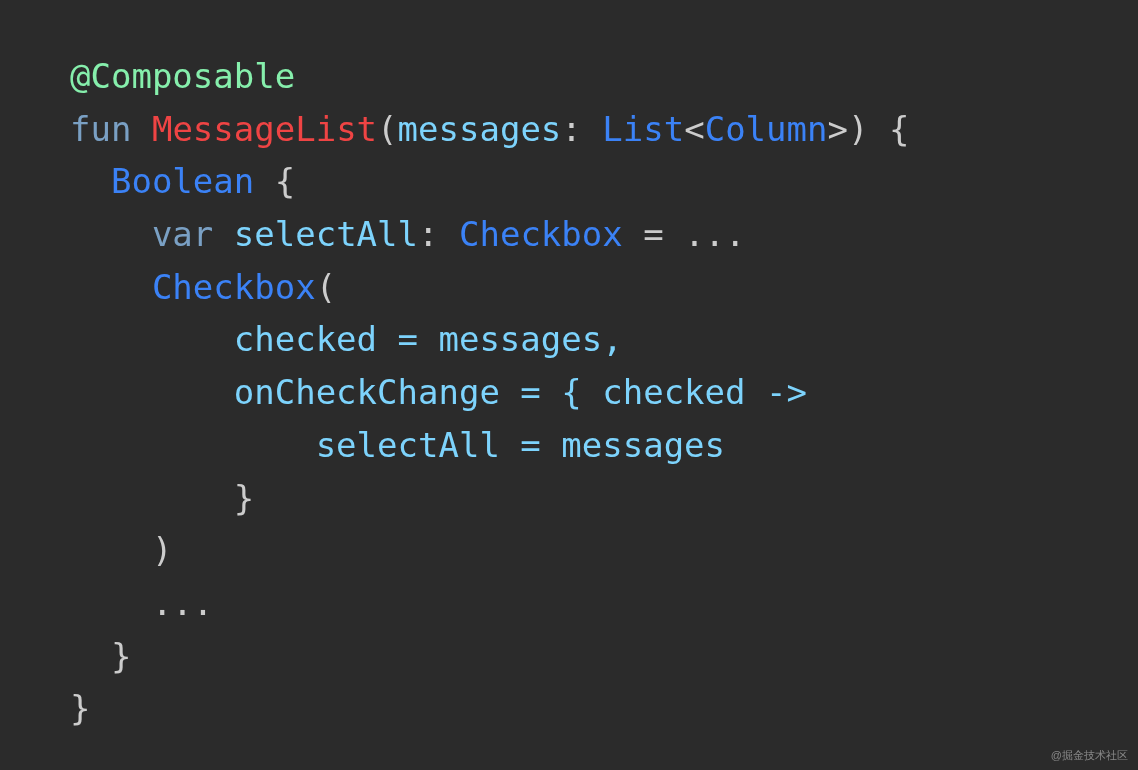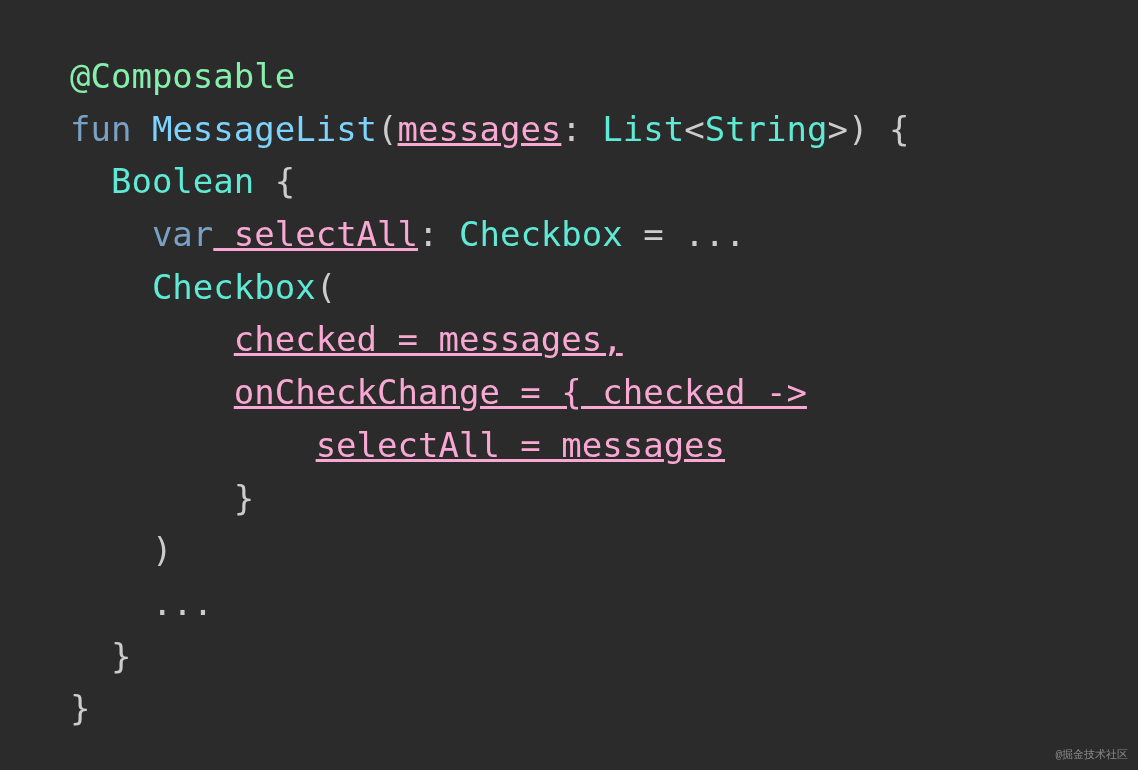--- a/index.html
+++ b/index.html
@@ -18,39 +18,39 @@
     padding: 50px 0 0 70px;
     overflow: hidden;
     position: relative;
   }
   pre {
     font-family: inherit;
     white-space: pre;
   }
   .annotation { color: #86efac; }
   .keyword { color: #7aa0c4; margin-top: 28px; }
-  .funcname { color: #7dd3fc; }
-  .type { color: #5eead4; }
-  .param { color: #f9a8d4; text-decoration: underline; }
+  .funcname { color: #ef4444; }
+  .type { color: #3b82f6; }
+  .param { color: #7dd3fc; }
   .punct { color: #cccccc; }
   .angle { color: #cccccc; }
   .watermark {
     position: absolute;
     bottom: 6px;
     right: 10px;
     font-size: 11px;
     color: #888;
-    font-family: Liberation Mono, monospace;
+    font-family: Liberation Sans, sans-serif;
   }
 </style>
 </head>
 <body>
 
 <pre><span><span class="annotation">@Composable</span></span>
-<span><span class="keyword">fun</span> <span class="funcname">MessageList</span><span class="punct">(</span><span class="param">messages</span><span class="punct">: </span><span class="type">List</span><span class="angle">&lt;</span><span class="type">String</span><span class="angle">&gt;</span><span class="punct">)</span><span class="punct"> {</span></span>
+<span><span class="keyword">fun</span> <span class="funcname">MessageList</span><span class="punct">(</span><span class="param">messages</span><span class="punct">: </span><span class="type">List</span><span class="angle">&lt;</span><span class="type">Column</span><span class="angle">&gt;</span><span class="punct">)</span><span class="punct"> {</span></span>
 <span>  <span class="type">Boolean</span><span class="punct"> {</span></span>
 <span>    <span class="keyword">var</span><span class="param"> selectAll</span><span class="punct">: </span><span class="type">Checkbox</span><span class="punct"> = ...</span></span>
 <span>    <span class="type">Checkbox</span><span class="punct">(</span></span>
 <span>        <span class="param">checked = messages,</span></span>
 <span>        <span class="param">onCheckChange = { checked -&gt;</span></span>
 <span>            <span class="param">selectAll = messages</span></span>
 <span>        <span class="punct">}</span></span>
 <span>    <span class="punct">)</span></span>
 <span>    <span class="punct">...</span></span>
 <span>  <span class="punct">}</span></span>

